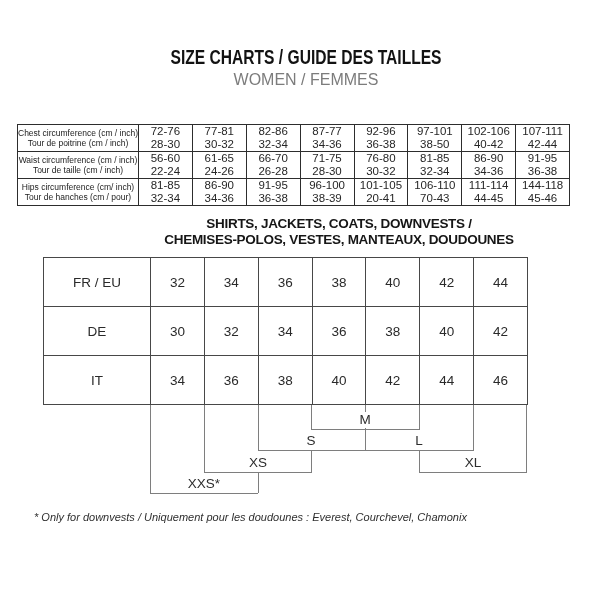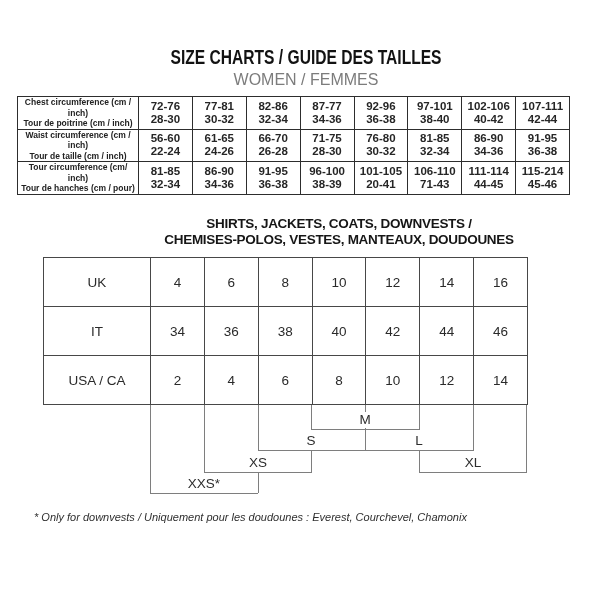--- a/index.html
+++ b/index.html
@@ -7,22 +7,22 @@
           font-family:"Liberation Sans", sans-serif; color:#1a1a1a; overflow:hidden;border-radius:22px; }
 
   
   .title { position:absolute; left:0; top:46px; width:612px; text-align:center;
            font-size:20px; font-weight:bold; color:#121212;
            transform:scaleX(0.78); transform-origin:50% 0; white-space:nowrap; }
   .women { position:absolute; left:0; top:71px; width:612px; text-align:center;
            font-size:16px; color:#7c7c7c; white-space:nowrap; }
 
   
-  .t1 { position:absolute; left:17px; top:96px; width:552px; height:69px;
-        border-collapse:collapse; table-layout:fixed;font-weight:bold; }
+  .t1 { position:absolute; left:17px; top:124px; width:552px; height:69px;
+        border-collapse:collapse; table-layout:fixed; }
   .t1 td { border:1px solid #2d2d2d; text-align:center; vertical-align:middle; padding:0; }
   .t1 .lab div { font-size:8.5px; line-height:10.5px; color:#222; }
   .t1 .v { font-size:11.5px; line-height:13px; color:#262626; }
 
   
   .sec { position:absolute; left:39px; top:216px; width:600px; text-align:center;
          font-weight:bold; font-size:13.5px; line-height:15.5px;
          letter-spacing:-0.3px; color:#161616; }
 
   
@@ -81,21 +81,21 @@
         <td>
             <div class="v">87-77</div>
             <div class="v">34-36</div>
           </td>
         <td>
             <div class="v">92-96</div>
             <div class="v">36-38</div>
           </td>
         <td>
             <div class="v">97-101</div>
-            <div class="v">38-40</div>
+            <div class="v">38-50</div>
           </td>
         <td>
             <div class="v">102-106</div>
             <div class="v">40-42</div>
           </td>
         <td>
             <div class="v">107-111</div>
             <div class="v">42-44</div>
           </td>
       </tr>
@@ -132,21 +132,21 @@
             <div class="v">86-90</div>
             <div class="v">34-36</div>
           </td>
         <td>
             <div class="v">91-95</div>
             <div class="v">36-38</div>
           </td>
       </tr>
       <tr>
         <td class="lab">
-          <div>Tour circumference (cm/ inch)</div>
+          <div>Hips circumference (cm/ inch)</div>
           <div>Tour de hanches (cm / pour)</div>
         </td>
         <td>
             <div class="v">81-85</div>
             <div class="v">32-34</div>
           </td>
         <td>
             <div class="v">86-90</div>
             <div class="v">34-36</div>
           </td>
@@ -157,28 +157,28 @@
         <td>
             <div class="v">96-100</div>
             <div class="v">38-39</div>
           </td>
         <td>
             <div class="v">101-105</div>
             <div class="v">20-41</div>
           </td>
         <td>
             <div class="v">106-110</div>
-            <div class="v">71-43</div>
+            <div class="v">70-43</div>
           </td>
         <td>
             <div class="v">111-114</div>
             <div class="v">44-45</div>
           </td>
         <td>
-            <div class="v">115-214</div>
+            <div class="v">144-118</div>
             <div class="v">45-46</div>
           </td>
       </tr>
     </tbody>
   </table>
 
   <div class="sec">
     <div>SHIRTS, JACKETS, COATS, DOWNVESTS /</div>
     <div>CHEMISES-POLOS, VESTES, MANTEAUX, DOUDOUNES</div>
   </div>
@@ -189,49 +189,49 @@
       <col style="width:53.86px">
         <col style="width:53.86px">
         <col style="width:53.86px">
         <col style="width:53.86px">
       <col style="width:53.86px">
         <col style="width:53.86px">
         <col style="width:53.86px">
     </colgroup>
     <tbody>
       <tr>
-        <td>UK</td>
-        <td>4</td>
-        <td>6</td>
-        <td>8</td>
-        <td>10</td>
-        <td>12</td>
-        <td>14</td>
-        <td>16</td>
+        <td>FR / EU</td>
+        <td>32</td>
+        <td>34</td>
+        <td>36</td>
+        <td>38</td>
+        <td>40</td>
+        <td>42</td>
+        <td>44</td>
+      </tr>
+      <tr>
+        <td>DE</td>
+        <td>30</td>
+        <td>32</td>
+        <td>34</td>
+        <td>36</td>
+        <td>38</td>
+        <td>40</td>
+        <td>42</td>
       </tr>
       <tr>
         <td>IT</td>
         <td>34</td>
         <td>36</td>
         <td>38</td>
         <td>40</td>
         <td>42</td>
         <td>44</td>
         <td>46</td>
       </tr>
-      <tr>
-        <td>USA / CA</td>
-        <td>2</td>
-        <td>4</td>
-        <td>6</td>
-        <td>8</td>
-        <td>10</td>
-        <td>12</td>
-        <td>14</td>
-      </tr>
     </tbody>
   </table>
 
   <div>
 
     <div class="vl" style="left:150px;top:405px;height:88px"></div>
     <div class="vl" style="left:204px;top:405px;height:67px"></div>
     <div class="vl" style="left:258px;top:405px;height:45px"></div>
     <div class="vl" style="left:311px;top:405px;height:24px"></div>
     <div class="vl" style="left:365px;top:405px;height:45px"></div>

